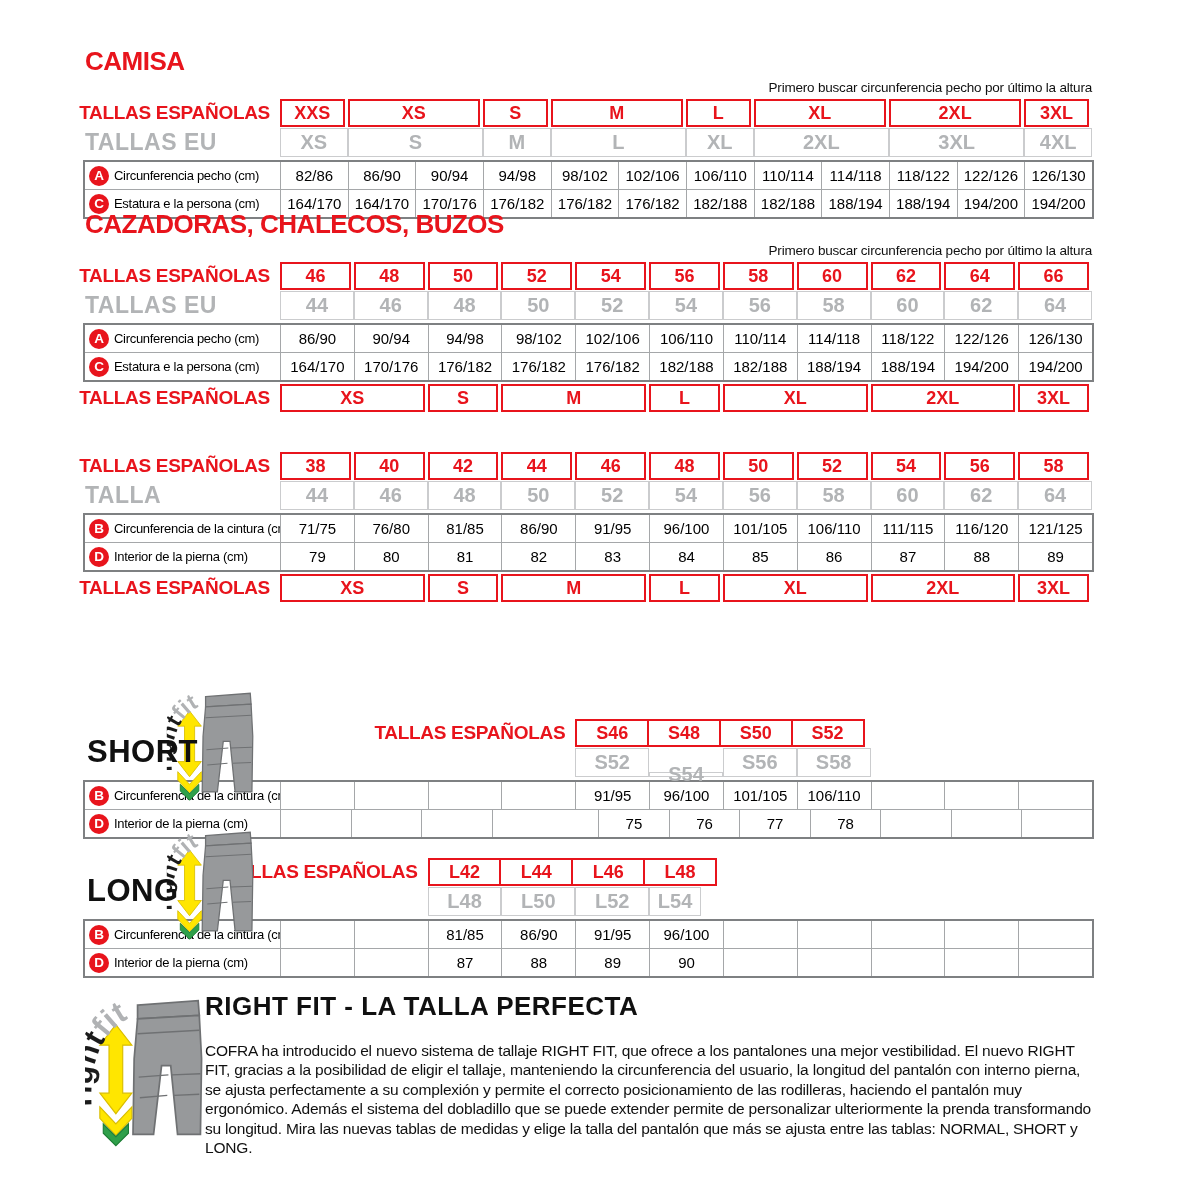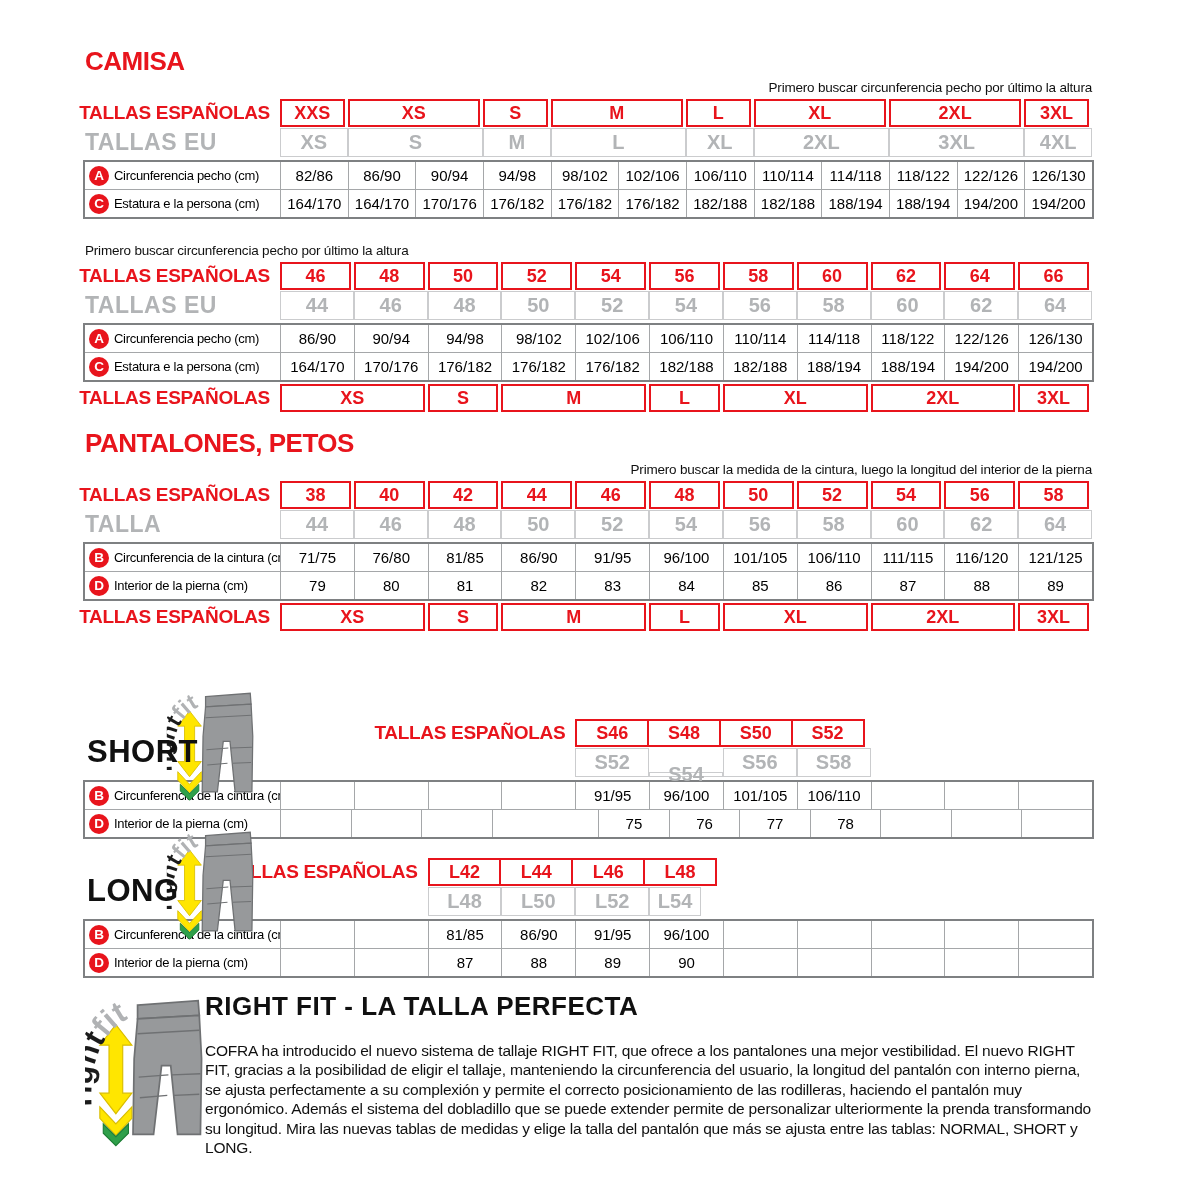--- a/index.html
+++ b/index.html
@@ -136,20 +136,21 @@
           <div class="mcell" style="width: 67.6667px;">188/194</div>
           <div class="mcell" style="width: 67.6667px;">194/200</div>
           <div class="mcell" style="width: 67.6667px;">194/200</div>
         </div>
       </div>
     </div>
 </section>
 
 <section id="sec-cazadoras">
   <div class="tline">
+    <h2 class="title">CAZADORAS, CHALECOS, BUZOS</h2>
     <div class="note">Primero buscar circunferencia pecho por último la altura</div>
   </div>
   <div id="rows-cazadoras">
       <div class="row red-row">
         <div class="sp sp-label" style="width: 195px;">TALLAS ESPAÑOLAS</div>
         <div class="red-cell" style="width: 70.8182px; margin-right: 3px;">46</div>
         <div class="red-cell" style="width: 70.8182px; margin-right: 3px;">48</div>
         <div class="red-cell" style="width: 70.8182px; margin-right: 3px;">50</div>
         <div class="red-cell" style="width: 70.8182px; margin-right: 3px;">52</div>
         <div class="red-cell" style="width: 70.8182px; margin-right: 3px;">54</div>
@@ -217,24 +218,20 @@
         <div class="red-cell" style="width: 144.636px; margin-right: 3px;">M</div>
         <div class="red-cell" style="width: 70.8182px; margin-right: 3px;">L</div>
         <div class="red-cell" style="width: 144.636px; margin-right: 3px;">XL</div>
         <div class="red-cell" style="width: 144.636px; margin-right: 3px;">2XL</div>
         <div class="red-cell" style="width: 70.8182px; margin-right: 3px;">3XL</div>
       </div>
     </div>
 </section>
 
 <section id="sec-pantalones">
-  <div class="tline">
-    <h2 class="title">PANTALONES, PETOS</h2>
-    <div class="note">Primero buscar la medida de la cintura, luego la longitud del interior de la pierna</div>
-  </div>
   <div id="rows-pantalones">
       <div class="row red-row">
         <div class="sp sp-label" style="width: 195px;">TALLAS ESPAÑOLAS</div>
         <div class="red-cell" style="width: 70.8182px; margin-right: 3px;">38</div>
         <div class="red-cell" style="width: 70.8182px; margin-right: 3px;">40</div>
         <div class="red-cell" style="width: 70.8182px; margin-right: 3px;">42</div>
         <div class="red-cell" style="width: 70.8182px; margin-right: 3px;">44</div>
         <div class="red-cell" style="width: 70.8182px; margin-right: 3px;">46</div>
         <div class="red-cell" style="width: 70.8182px; margin-right: 3px;">48</div>
         <div class="red-cell" style="width: 70.8182px; margin-right: 3px;">50</div>

